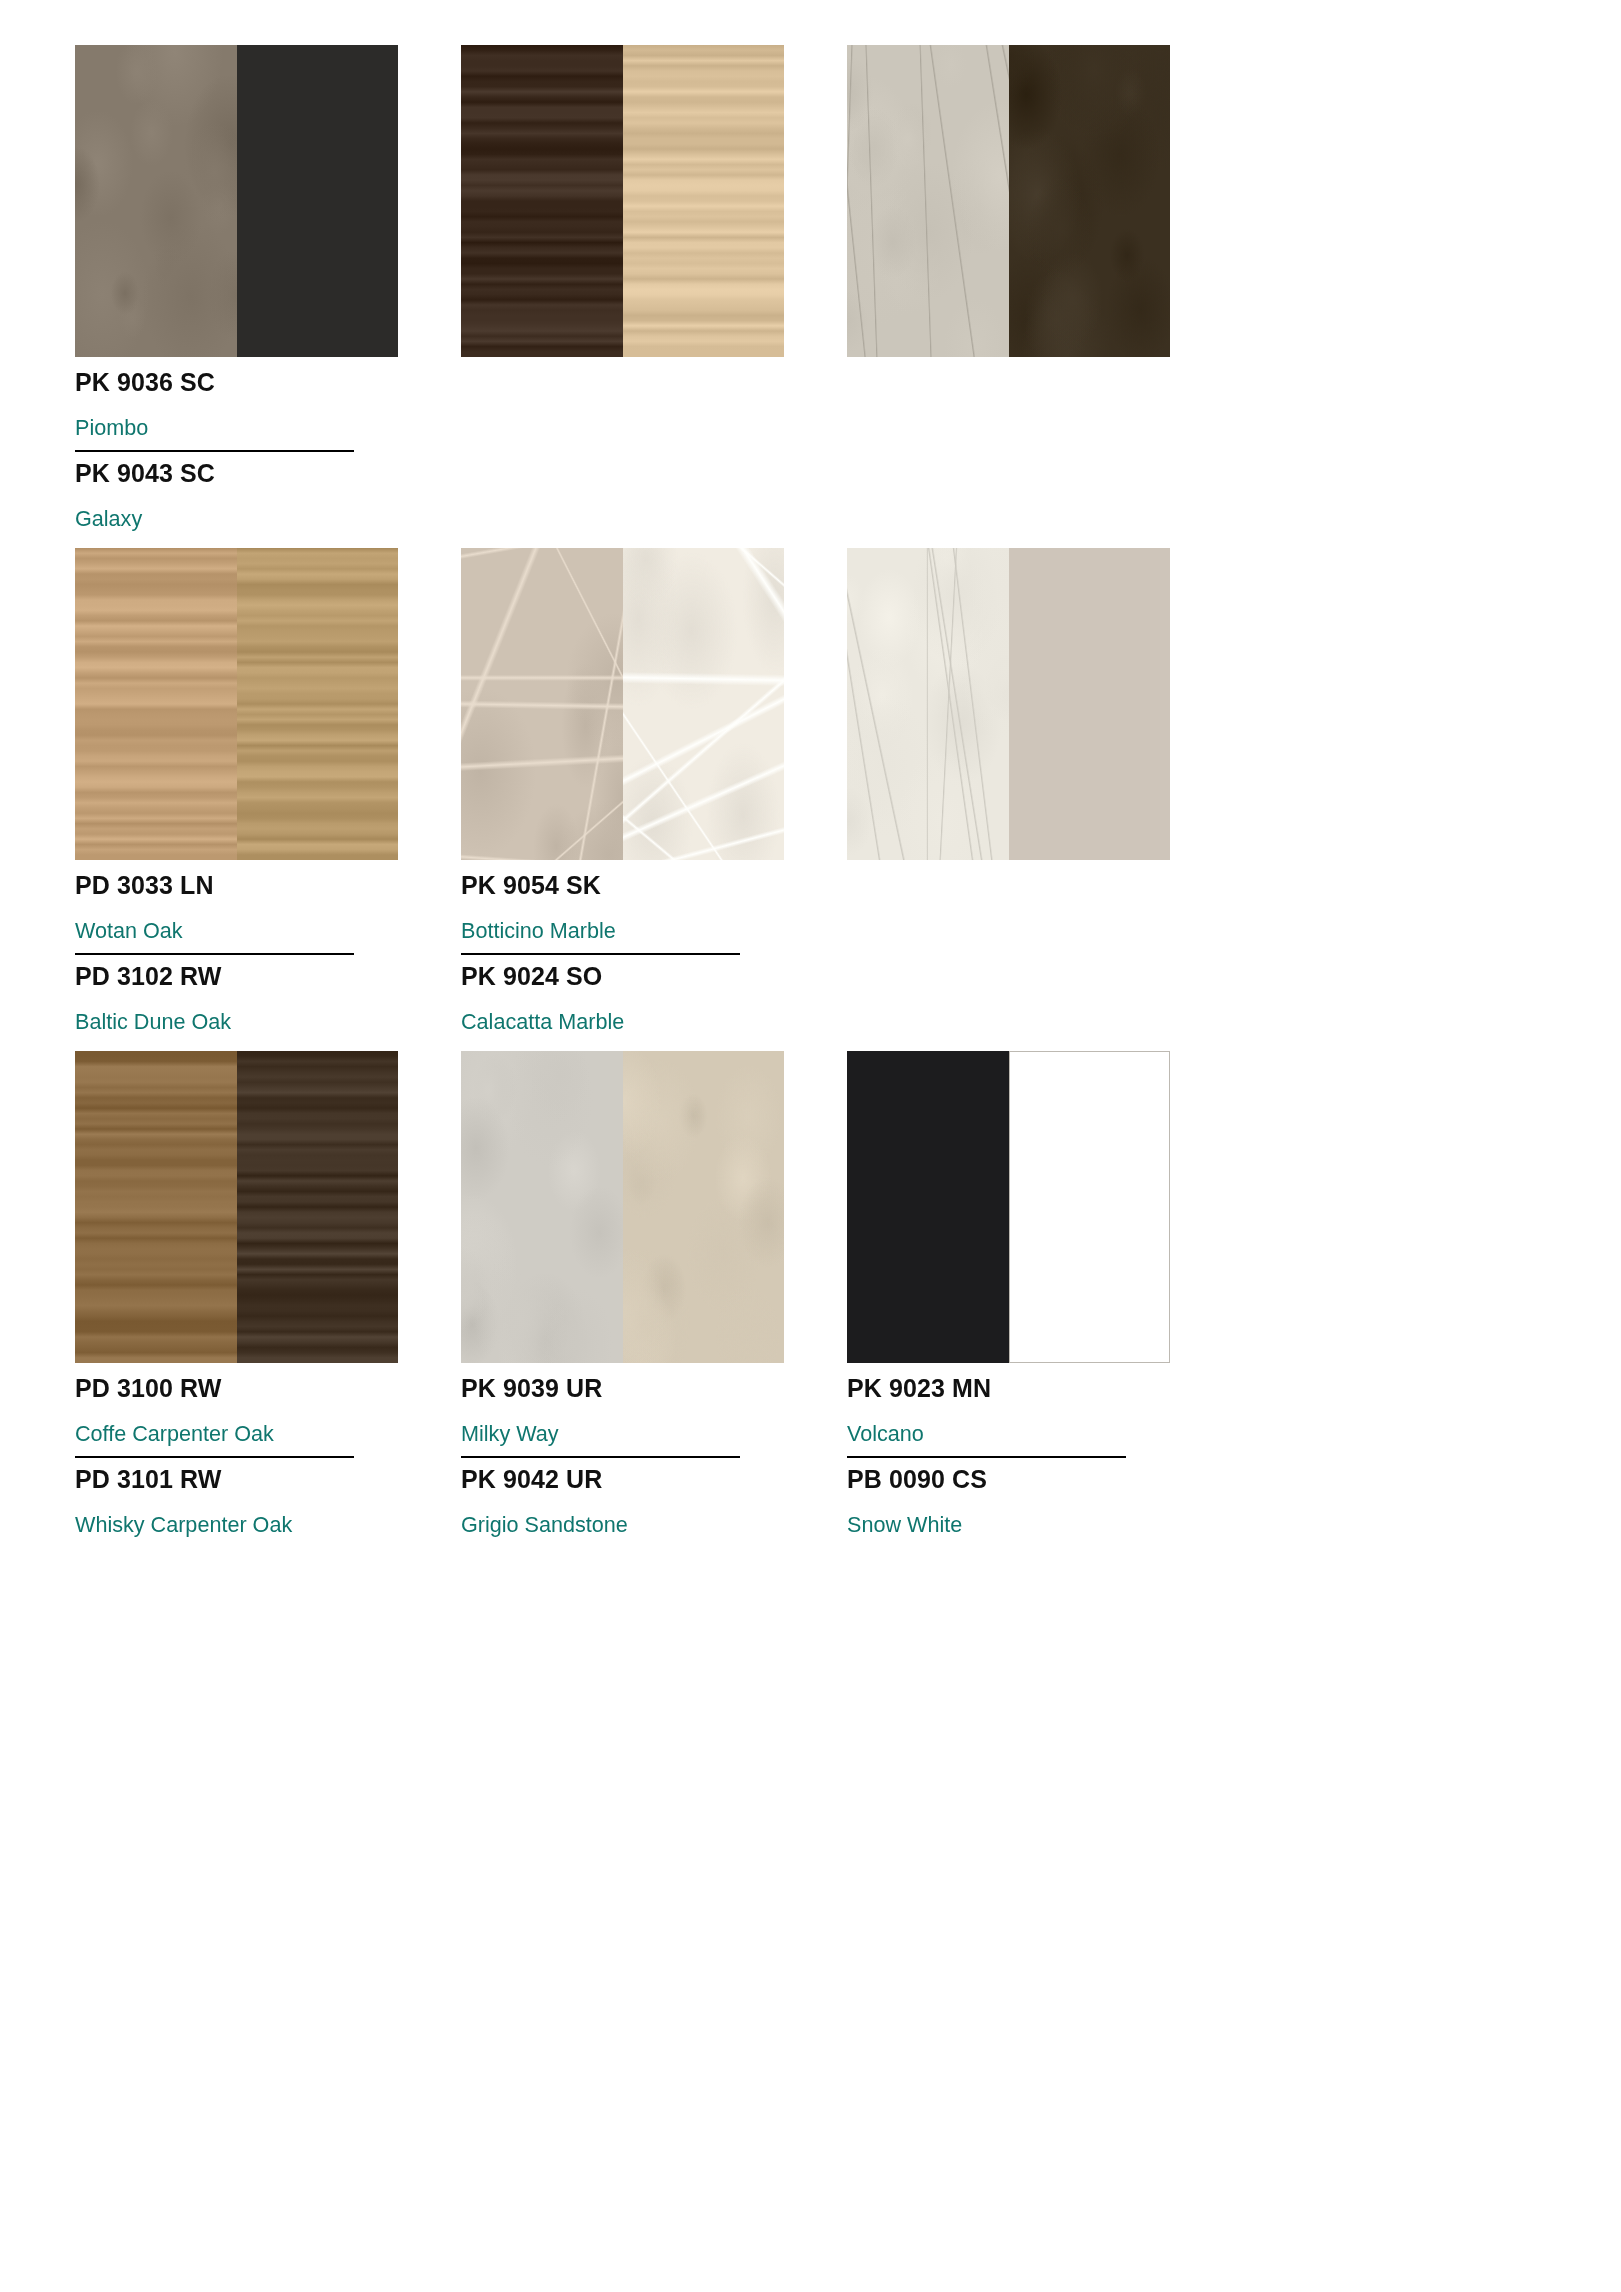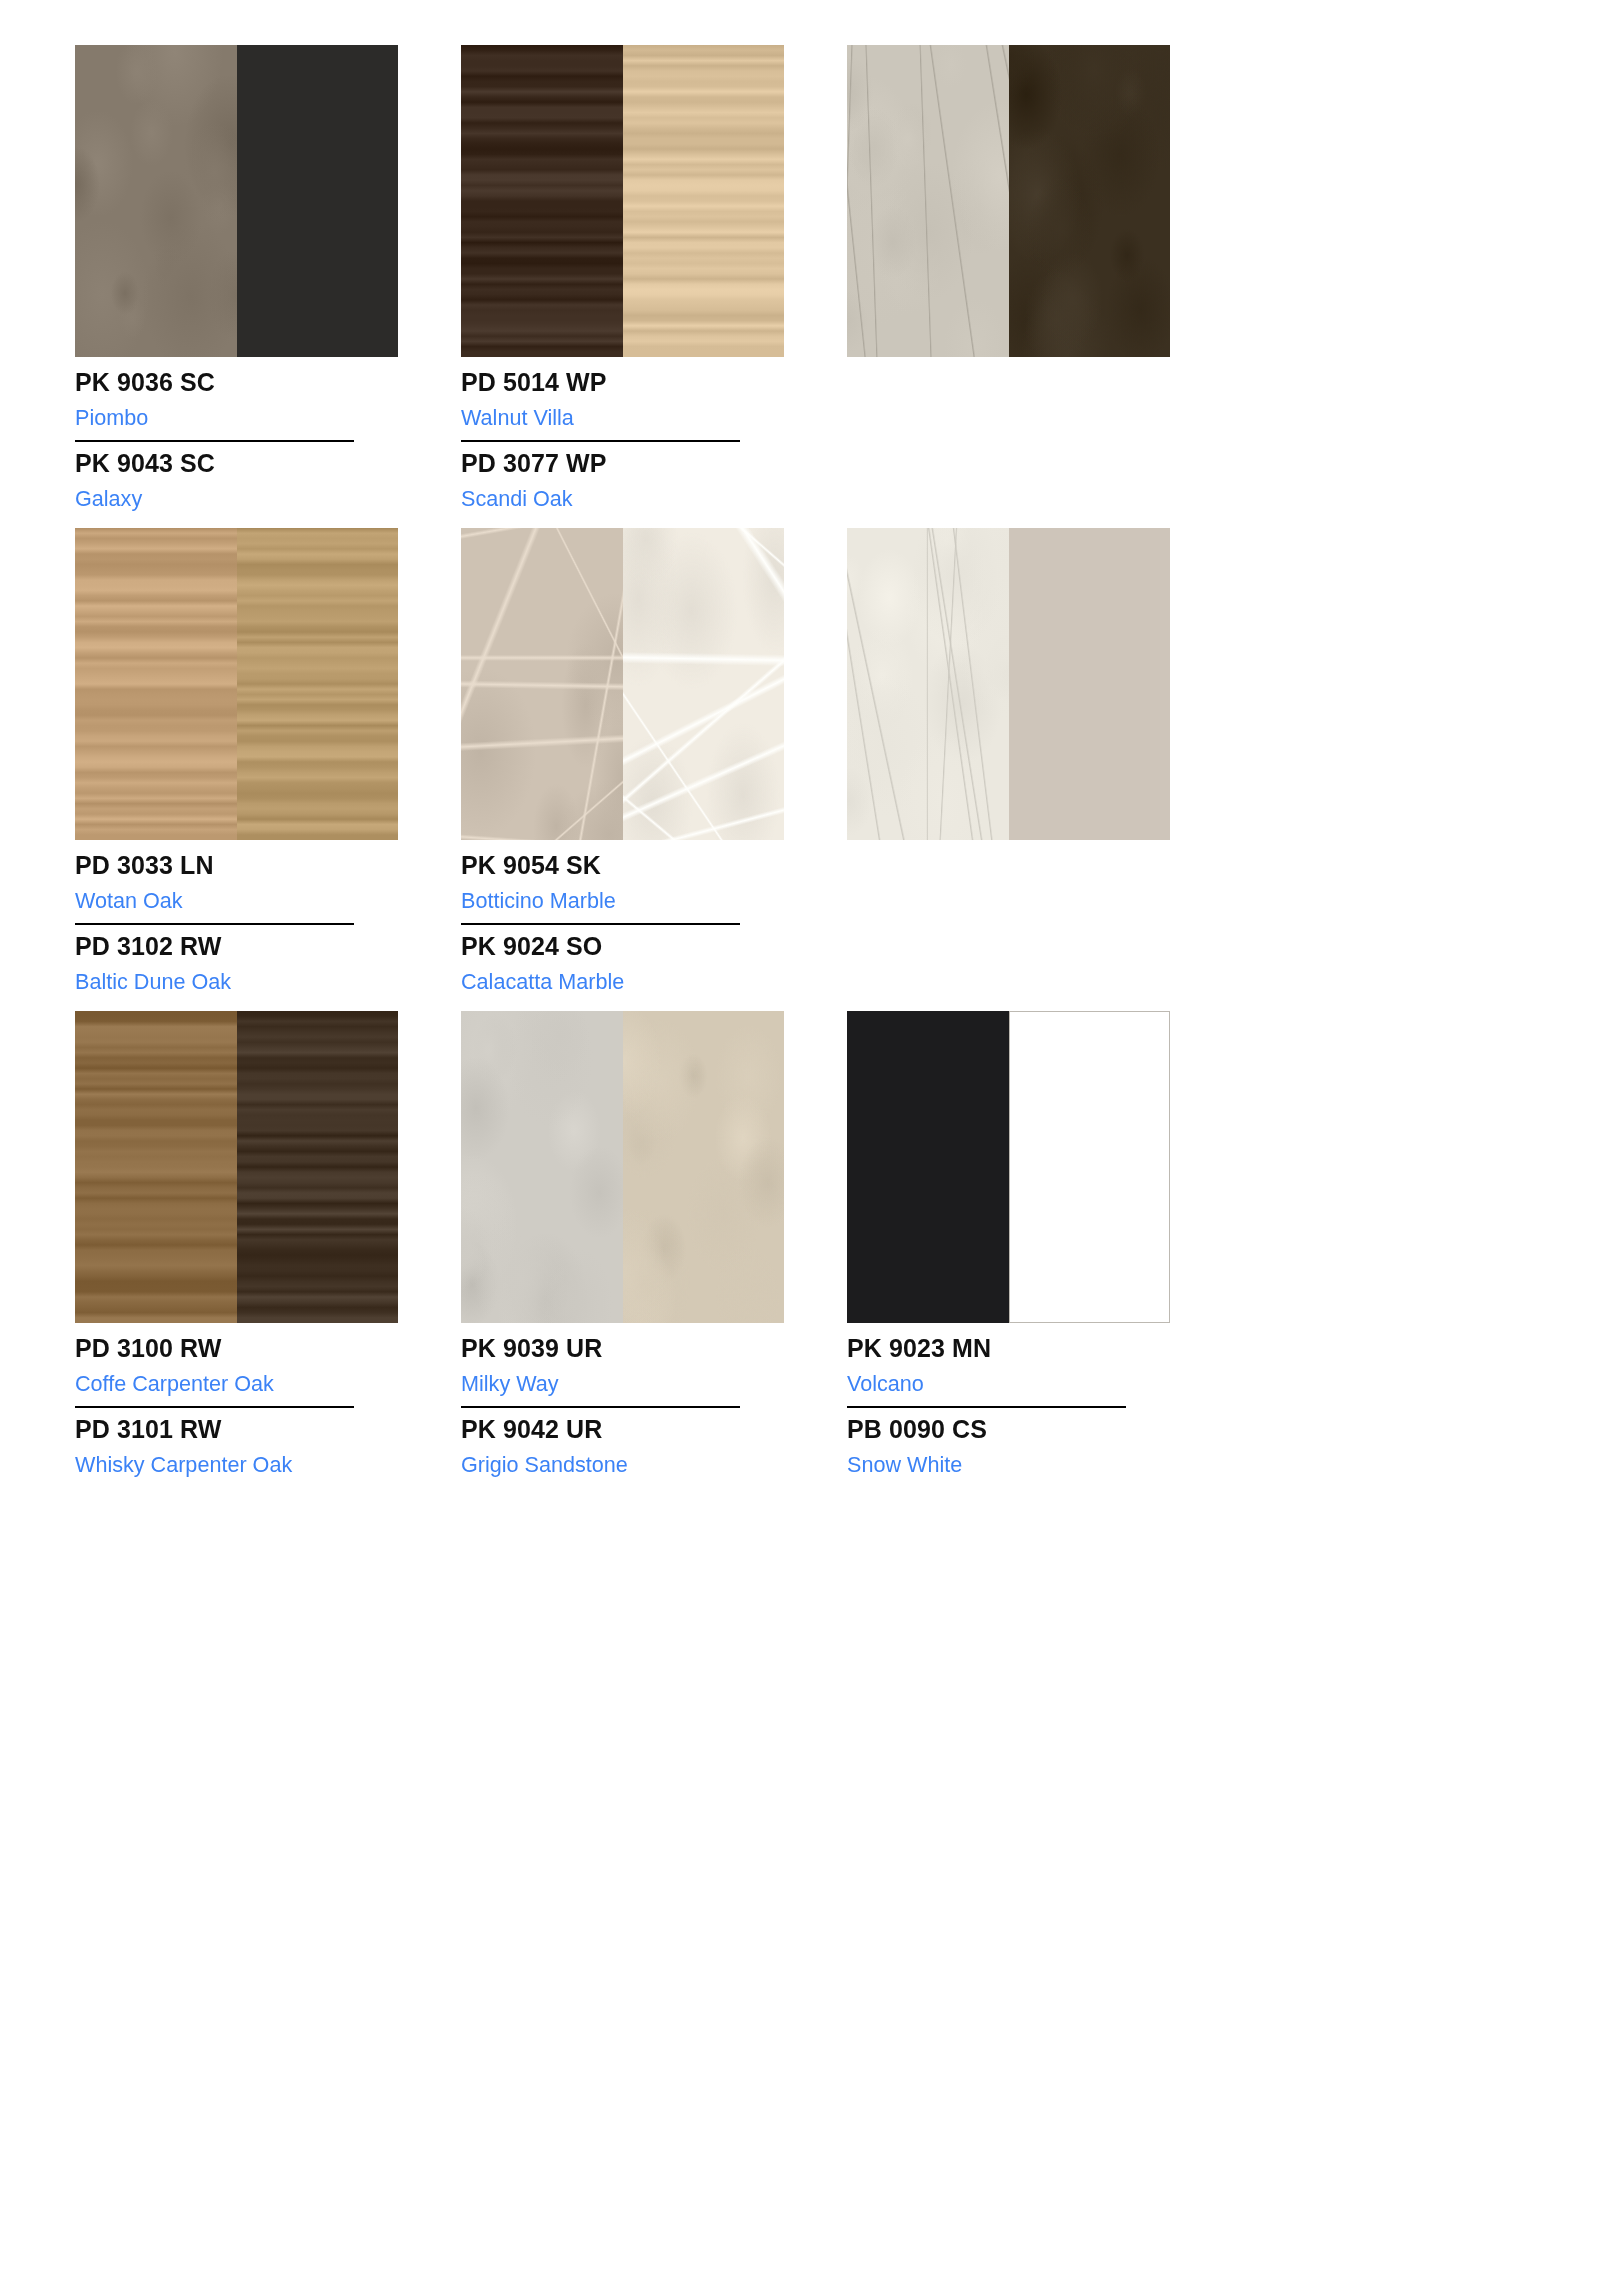--- a/index.html
+++ b/index.html
@@ -71,22 +71,22 @@
     font-weight: bold;
     letter-spacing: 0.1px;
     line-height: 1.18;
     color: #111111;
     white-space: nowrap;
   }
   .name {
     font-size: 21.6px;
     font-weight: normal;
     line-height: 1.2;
-    color: #3b82f6;
-    margin-top: 8px;
+    color: #0f766e;
+    margin-top: 18px;
     white-space: nowrap;
   }
   .rule {
     width: 279px;
     height: 2px;
     background: #000000;
     margin: 8.8px 0 6.9px 0;
   }
 </style>
 </head>
@@ -113,27 +113,20 @@
       </div>
       <div class="card">
         <div class="swatch">
           <div class="half">
             <div class="tex" style="background-color: rgb(60, 43, 31); background-image: linear-gradient(rgb(43, 26, 14) 0%, rgb(50, 33, 21) 1.67%, rgb(64, 47, 35) 3.33%, rgb(61, 44, 32) 5%, rgb(61, 44, 32) 6.67%, rgb(65, 48, 36) 8.33%, rgb(46, 29, 17) 10%, rgb(54, 37, 25) 11.67%, rgb(55, 38, 26) 13.33%, rgb(75, 58, 46) 15%, rgb(57, 40, 28) 16.67%, rgb(46, 29, 17) 18.33%, rgb(68, 51, 39) 20%, rgb(68, 51, 39) 21.67%, rgb(69, 52, 40) 23.33%, rgb(50, 33, 21) 25%, rgb(59, 42, 30) 26.67%, rgb(71, 54, 42) 28.33%, rgb(57, 40, 28) 30%, rgb(50, 33, 21) 31.67%, rgb(46, 29, 17) 33.33%, rgb(49, 32, 20) 35%, rgb(64, 47, 35) 36.67%, rgb(60, 43, 31) 38.33%, rgb(56, 39, 27) 40%, rgb(74, 57, 45) 41.67%, rgb(75, 58, 46) 43.33%, rgb(64, 47, 35) 45%, rgb(75, 58, 46) 46.67%, rgb(68, 51, 39) 48.33%, rgb(54, 37, 25) 50%, rgb(54, 37, 25) 51.67%, rgb(55, 38, 26) 53.33%, rgb(47, 30, 18) 55%, rgb(60, 43, 31) 56.67%, rgb(58, 41, 29) 58.33%, rgb(54, 37, 25) 60%, rgb(67, 50, 38) 61.67%, rgb(44, 27, 15) 63.33%, rgb(59, 42, 30) 65%, rgb(66, 49, 37) 66.67%, rgb(47, 30, 18) 68.33%, rgb(45, 28, 16) 70%, rgb(55, 38, 26) 71.67%, rgb(55, 38, 26) 73.33%, rgb(72, 55, 43) 75%, rgb(50, 33, 21) 76.67%, rgb(62, 45, 33) 78.33%, rgb(58, 41, 29) 80%, rgb(48, 31, 19) 81.67%, rgb(70, 53, 41) 83.33%, rgb(63, 46, 34) 85%, rgb(66, 49, 37) 86.67%, rgb(66, 49, 37) 88.33%, rgb(70, 53, 41) 90%, rgb(76, 59, 47) 91.67%, rgb(61, 44, 32) 93.33%, rgb(75, 58, 46) 95%, rgb(50, 33, 21) 96.67%, rgb(61, 44, 32) 98.33%), linear-gradient(rgba(0, 0, 0, 0.07) 0%, rgba(0, 0, 0, 0.047) 11.1%, rgba(0, 0, 0, 0.075) 22.2%, rgba(0, 0, 0, 0.047) 33.3%, rgba(0, 0, 0, 0.055) 44.4%, rgba(0, 0, 0, 0.035) 55.6%, rgba(0, 0, 0, 0.075) 66.7%, rgba(0, 0, 0, 0.08) 77.8%, rgba(0, 0, 0, 0.035) 88.9%), repeating-linear-gradient(to right, rgba(255, 255, 255, 0.05) 0px, rgba(255, 255, 255, 0.05) 1px, rgba(0, 0, 0, 0.04) 1px, rgba(0, 0, 0, 0.04) 2.9px);"></div>
           </div>
           <div class="half">
             <div class="tex" style="background-color: rgb(217, 192, 154); background-image: linear-gradient(rgb(200, 175, 137) 0%, rgb(210, 185, 147) 1.67%, rgb(201, 176, 138) 3.33%, rgb(226, 201, 163) 5%, rgb(202, 177, 139) 6.67%, rgb(215, 190, 152) 8.33%, rgb(218, 193, 155) 10%, rgb(212, 187, 149) 11.67%, rgb(214, 189, 151) 13.33%, rgb(231, 206, 168) 15%, rgb(210, 185, 147) 16.67%, rgb(207, 182, 144) 18.33%, rgb(217, 192, 154) 20%, rgb(227, 202, 164) 21.67%, rgb(215, 190, 152) 23.33%, rgb(221, 196, 158) 25%, rgb(210, 185, 147) 26.67%, rgb(202, 177, 139) 28.33%, rgb(210, 185, 147) 30%, rgb(210, 185, 147) 31.67%, rgb(201, 176, 138) 33.33%, rgb(216, 191, 153) 35%, rgb(230, 205, 167) 36.67%, rgb(211, 186, 148) 38.33%, rgb(221, 196, 158) 40%, rgb(208, 183, 145) 41.67%, rgb(227, 202, 164) 43.33%, rgb(230, 205, 167) 45%, rgb(228, 203, 165) 46.67%, rgb(216, 191, 153) 48.33%, rgb(218, 193, 155) 50%, rgb(232, 207, 169) 51.67%, rgb(216, 191, 153) 53.33%, rgb(220, 195, 157) 55%, rgb(211, 186, 148) 56.67%, rgb(221, 196, 158) 58.33%, rgb(232, 207, 169) 60%, rgb(205, 180, 142) 61.67%, rgb(226, 201, 163) 63.33%, rgb(227, 202, 164) 65%, rgb(212, 187, 149) 66.67%, rgb(220, 195, 157) 68.33%, rgb(215, 190, 152) 70%, rgb(224, 199, 161) 71.67%, rgb(219, 194, 156) 73.33%, rgb(204, 179, 141) 75%, rgb(227, 202, 164) 76.67%, rgb(233, 208, 170) 78.33%, rgb(231, 206, 168) 80%, rgb(222, 197, 159) 81.67%, rgb(218, 193, 155) 83.33%, rgb(214, 189, 151) 85%, rgb(202, 177, 139) 86.67%, rgb(207, 182, 144) 88.33%, rgb(232, 207, 169) 90%, rgb(205, 180, 142) 91.67%, rgb(221, 196, 158) 93.33%, rgb(226, 201, 163) 95%, rgb(213, 188, 150) 96.67%, rgb(214, 189, 151) 98.33%), linear-gradient(rgba(0, 0, 0, 0.075) 0%, rgba(0, 0, 0, 0.01) 11.1%, rgba(0, 0, 0, 0.075) 22.2%, rgba(0, 0, 0, 0.035) 33.3%, rgba(0, 0, 0, 0.016) 44.4%, rgba(0, 0, 0, 0.067) 55.6%, rgba(0, 0, 0, 0.098) 66.7%, rgba(0, 0, 0, 0.063) 77.8%, rgba(0, 0, 0, 0.075) 88.9%), repeating-linear-gradient(to right, rgba(255, 255, 255, 0.05) 0px, rgba(255, 255, 255, 0.05) 1px, rgba(0, 0, 0, 0.04) 1px, rgba(0, 0, 0, 0.04) 2.9px);"></div>
           </div>
         </div>
-        <div class="meta">
-          <div class="code">PD 5014 WP</div>
-          <div class="name">Walnut Villa</div>
-          <div class="rule"></div>
-          <div class="code">PD 3077 WP</div>
-          <div class="name">Scandi Oak</div>
-        </div>
       </div>
       <div class="card">
         <div class="swatch">
           <div class="half">
             <div class="tex" style="background-color: rgb(203, 198, 187); background-image: linear-gradient(78deg, rgba(0, 0, 0, 0) 96.5%, rgb(173, 168, 157) 97%, rgba(0, 0, 0, 0) 97.8%), linear-gradient(92deg, rgba(0, 0, 0, 0) 2.3%, rgb(173, 168, 157) 2.8%, rgba(0, 0, 0, 0) 3.6%), linear-gradient(81deg, rgba(0, 0, 0, 0) 88.7%, rgb(173, 168, 157) 89.2%, rgba(0, 0, 0, 0) 90%), linear-gradient(88deg, rgba(0, 0, 0, 0) 16.7%, rgb(173, 168, 157) 17.2%, rgba(0, 0, 0, 0) 18%), linear-gradient(82deg, rgba(0, 0, 0, 0) 61.2%, rgb(173, 168, 157) 61.7%, rgba(0, 0, 0, 0) 62.5%), linear-gradient(88deg, rgba(0, 0, 0, 0) 48%, rgb(173, 168, 157) 48.5%, rgba(0, 0, 0, 0) 49.3%), linear-gradient(84deg, rgba(0, 0, 0, 0) 8.7%, rgb(173, 168, 157) 9.2%, rgba(0, 0, 0, 0) 10%), radial-gradient(18% 14.4% at 0.2% 88.6%, rgb(198, 193, 182) 0%, rgba(0, 0, 0, 0) 70%), radial-gradient(43.2% 34.6% at 94.7% 41.9%, rgb(211, 206, 195) 0%, rgba(0, 0, 0, 0) 70%), radial-gradient(21.7% 17.4% at 1.1% 15.5%, rgb(195, 190, 179) 0%, rgba(0, 0, 0, 0) 70%), radial-gradient(22.7% 18.2% at 16.5% 32.9%, rgb(199, 194, 183) 0%, rgba(0, 0, 0, 0) 70%), radial-gradient(21.1% 16.9% at 28.4% 63.2%, rgb(196, 191, 180) 0%, rgba(0, 0, 0, 0) 70%), radial-gradient(39.6% 31.7% at 50.7% 59.6%, rgb(198, 193, 182) 0%, rgba(0, 0, 0, 0) 70%), radial-gradient(27.9% 22.3% at 38.7% 70.9%, rgb(206, 201, 190) 0%, rgba(0, 0, 0, 0) 70%), radial-gradient(43.6% 34.9% at 19.2% 65.2%, rgb(205, 200, 189) 0%, rgba(0, 0, 0, 0) 70%), radial-gradient(13.6% 10.9% at 64% 6.2%, rgb(205, 200, 189) 0%, rgba(0, 0, 0, 0) 70%), radial-gradient(15.2% 12.2% at 11.9% 35.9%, rgb(202, 197, 186) 0%, rgba(0, 0, 0, 0) 70%), radial-gradient(18.5% 14.8% at 37.2% 30.1%, rgb(207, 202, 191) 0%, rgba(0, 0, 0, 0) 70%), radial-gradient(41% 32.8% at 12.2% 40.9%, rgb(204, 199, 188) 0%, rgba(0, 0, 0, 0) 70%), radial-gradient(27.9% 22.3% at 81.5% 51.9%, rgb(199, 194, 183) 0%, rgba(0, 0, 0, 0) 70%), radial-gradient(17.3% 13.8% at 40.8% 28%, rgb(199, 194, 183) 0%, rgba(0, 0, 0, 0) 70%), radial-gradient(36.1% 28.9% at 14.2% 30.3%, rgb(210, 205, 194) 0%, rgba(0, 0, 0, 0) 70%), radial-gradient(26.5% 21.2% at 78.6% 95.9%, rgb(206, 201, 190) 0%, rgba(0, 0, 0, 0) 70%), linear-gradient(rgb(203, 198, 187), rgb(203, 198, 187));"></div>
           </div>
           <div class="half">
             <div class="tex" style="background-color: rgb(59, 48, 32); background-image: radial-gradient(22.3% 17.8% at 0.2% 4.3%, rgb(51, 40, 24) 0%, rgba(0, 0, 0, 0) 70%), radial-gradient(15.3% 12.2% at 73.3% 67.4%, rgb(50, 39, 23) 0%, rgba(0, 0, 0, 0) 70%), radial-gradient(28.2% 22.6% at 31.4% 58.8%, rgb(62, 51, 35) 0%, rgba(0, 0, 0, 0) 70%), radial-gradient(31.7% 25.4% at 10.8% 15.9%, rgb(43, 32, 16) 0%, rgba(0, 0, 0, 0) 70%), radial-gradient(27.6% 22.1% at 39.1% 81.7%, rgb(68, 57, 41) 0%, rgba(0, 0, 0, 0) 70%), radial-gradient(44% 35.2% at 52.7% 7.8%, rgb(62, 51, 35) 0%, rgba(0, 0, 0, 0) 70%), radial-gradient(34.5% 27.6% at 69.5% 35.5%, rgb(53, 42, 26) 0%, rgba(0, 0, 0, 0) 70%), radial-gradient(38.7% 31% at 17.6% 48.1%, rgb(71, 60, 44) 0%, rgba(0, 0, 0, 0) 70%), radial-gradient(34.9% 27.9% at 93.9% 20.2%, rgb(58, 47, 31) 0%, rgba(0, 0, 0, 0) 70%), radial-gradient(40.3% 32.2% at 30.3% 51.3%, rgb(50, 39, 23) 0%, rgba(0, 0, 0, 0) 70%), radial-gradient(29.5% 23.6% at 30.1% 88.2%, rgb(68, 57, 41) 0%, rgba(0, 0, 0, 0) 70%), radial-gradient(14.1% 11.3% at 75.8% 15.4%, rgb(68, 57, 41) 0%, rgba(0, 0, 0, 0) 70%), radial-gradient(40.6% 32.5% at 36% 99.3%, rgb(67, 56, 40) 0%, rgba(0, 0, 0, 0) 70%), radial-gradient(37.2% 29.8% at 11.5% 87.8%, rgb(52, 41, 25) 0%, rgba(0, 0, 0, 0) 70%), radial-gradient(30.3% 24.2% at 81.8% 84.7%, rgb(52, 41, 25) 0%, rgba(0, 0, 0, 0) 70%), radial-gradient(39% 31.2% at 49.8% 6.7%, rgb(52, 41, 25) 0%, rgba(0, 0, 0, 0) 70%), linear-gradient(rgb(59, 48, 32), rgb(59, 48, 32));"></div>
           </div>
         </div>

